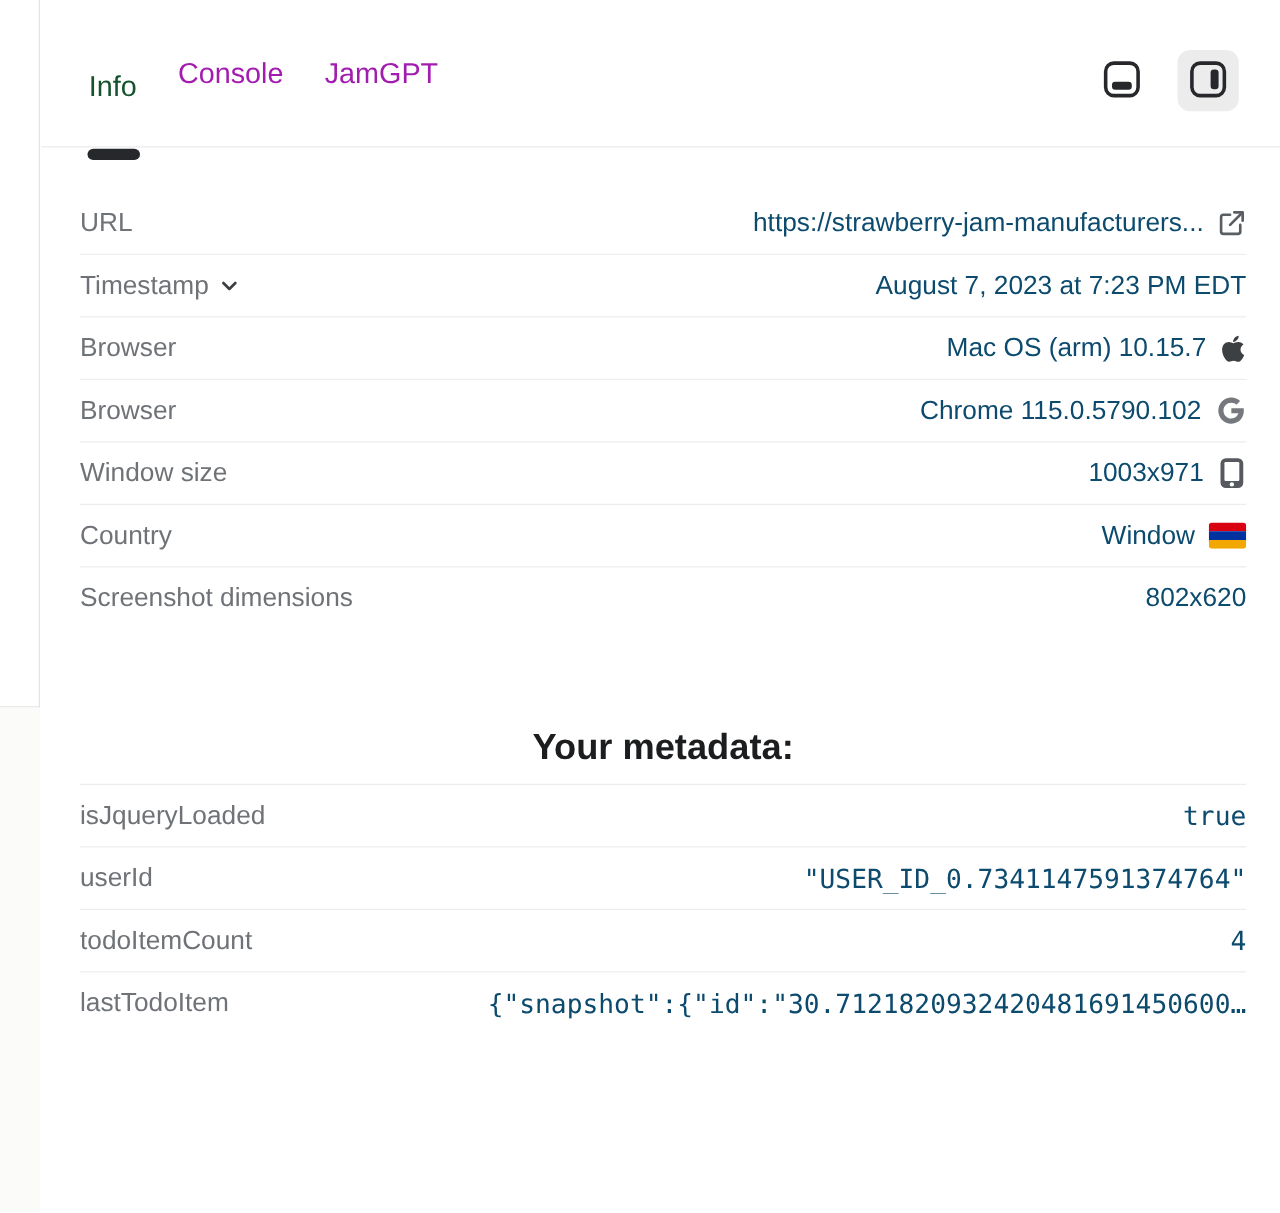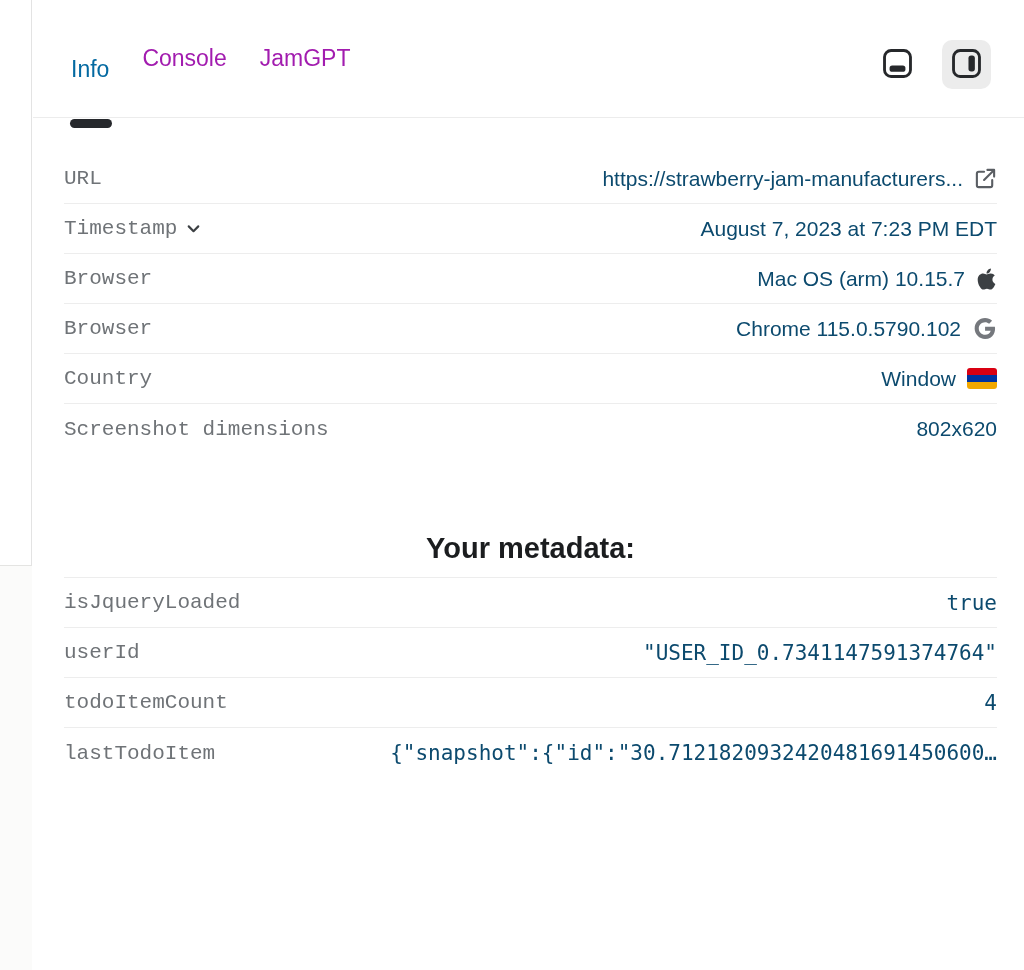--- a/index.html
+++ b/index.html
@@ -17,38 +17,38 @@
 
   
   .panel { position:absolute; left:33px; top:0; width:991px; height:970px; background:#fff; }
 
   
   .tabbar { position:relative; height:118px; border-bottom:1px solid #ececec;
     display:flex; align-items:center; padding-left:38px; }
   .tab { position:relative; height:100%; display:flex; align-items:center;
     margin-right:33px; font-size:23px; color:#a21caf; cursor:pointer; }
   .tab .tab-label { position:relative; }
-  .tab.active { color:#0369a1;margin-top:21px; }
+  .tab.active { color:#14532d;margin-top:21px; }
   .tab .pill { position:absolute; bottom:0; left:-1px; right:-3px; height:9px;
     border-radius:5px; background:#26282c; }
   .badge-dot { position:absolute; top:-9px; right:-13px; width:17px; height:17px;
     border-radius:50%; background:#52d9a6; }
 
   .dock-buttons { position:absolute; right:33px; top:40px; display:flex; gap:20px; }
   .dock-btn { width:49px; height:49px; display:flex; align-items:center; justify-content:center;
     border:none; background:transparent; border-radius:10px; cursor:pointer; }
   .dock-btn.selected { background:#ececec; }
 
   
   .content { padding:0 27px 0 31px; }
 
   .info-table { margin-top:36px; }
   .row { height:50px; display:flex; align-items:center; border-bottom:1px solid #ededed; }
   .row.last { border-bottom:none; }
-  .row .label { font-size:21px; color:#6f7377; white-space:nowrap; display:flex; align-items:center;font-family:Liberation Mono, monospace; }
+  .row .label { font-size:21px; color:#6f7377; white-space:nowrap; display:flex; align-items:center; }
   .row .value { flex:1; text-align:right; font-size:21px; color:#0c4a6e;
     white-space:nowrap; overflow:hidden; }
   .row .trail-icon { margin-left:11px; display:flex; align-items:center; flex:none; }
   .chev { margin-left:8px; display:flex; align-items:center; }
 
   .flag { width:30px; height:21px; border-radius:3px; overflow:hidden; display:inline-block; }
   .flag .st { width:100%; height:7px; }
   .flag .st.r { background:#d90012; }
   .flag .st.b { background:#0033a0; }
   .flag .st.o { background:#f2a800; }
@@ -146,20 +146,31 @@
         <div class="row">
           <span class="label">Browser</span>
           <span class="value">Chrome 115.0.5790.102</span>
           <span class="trail-icon">
             <svg width="25" height="25" viewBox="0 0 24 24" fill="#75787d">
               <path d="M12.545,10.239v3.821h5.445c-0.712,2.315-2.647,3.972-5.445,3.972c-3.332,0-6.033-2.701-6.033-6.032 s2.701-6.032,6.033-6.032c1.498,0,2.866,0.549,3.921,1.453l2.814-2.814C17.503,2.988,15.139,2,12.545,2 C7.021,2,2.543,6.477,2.543,12s4.478,10,10.002,10c8.396,0,10.249-7.85,9.426-11.748L12.545,10.239z"></path>
             </svg>
           </span>
         </div>
 
+        <div class="row">
+          <span class="label">Window size</span>
+          <span class="value">1003x971</span>
+          <span class="trail-icon">
+            <svg width="23" height="27" viewBox="0 0 24 28" fill="none">
+              <rect x="2.5" y="1.5" width="19" height="25" rx="4.5" fill="#565a5e"></rect>
+              <rect x="5.8" y="4.8" width="12.4" height="15.8" rx="1" fill="#ffffff"></rect>
+              <circle cx="12" cy="23.4" r="1.8" fill="#ffffff"></circle>
+            </svg>
+          </span>
+        </div>
 
         <div class="row">
           <span class="label">Country</span>
           <span class="value">Window</span>
           <span class="trail-icon">
             <span class="flag">
                 <span class="st r" style="display:block"></span>
                 <span class="st b" style="display:block"></span>
                 <span class="st o" style="display:block"></span>
               </span>

